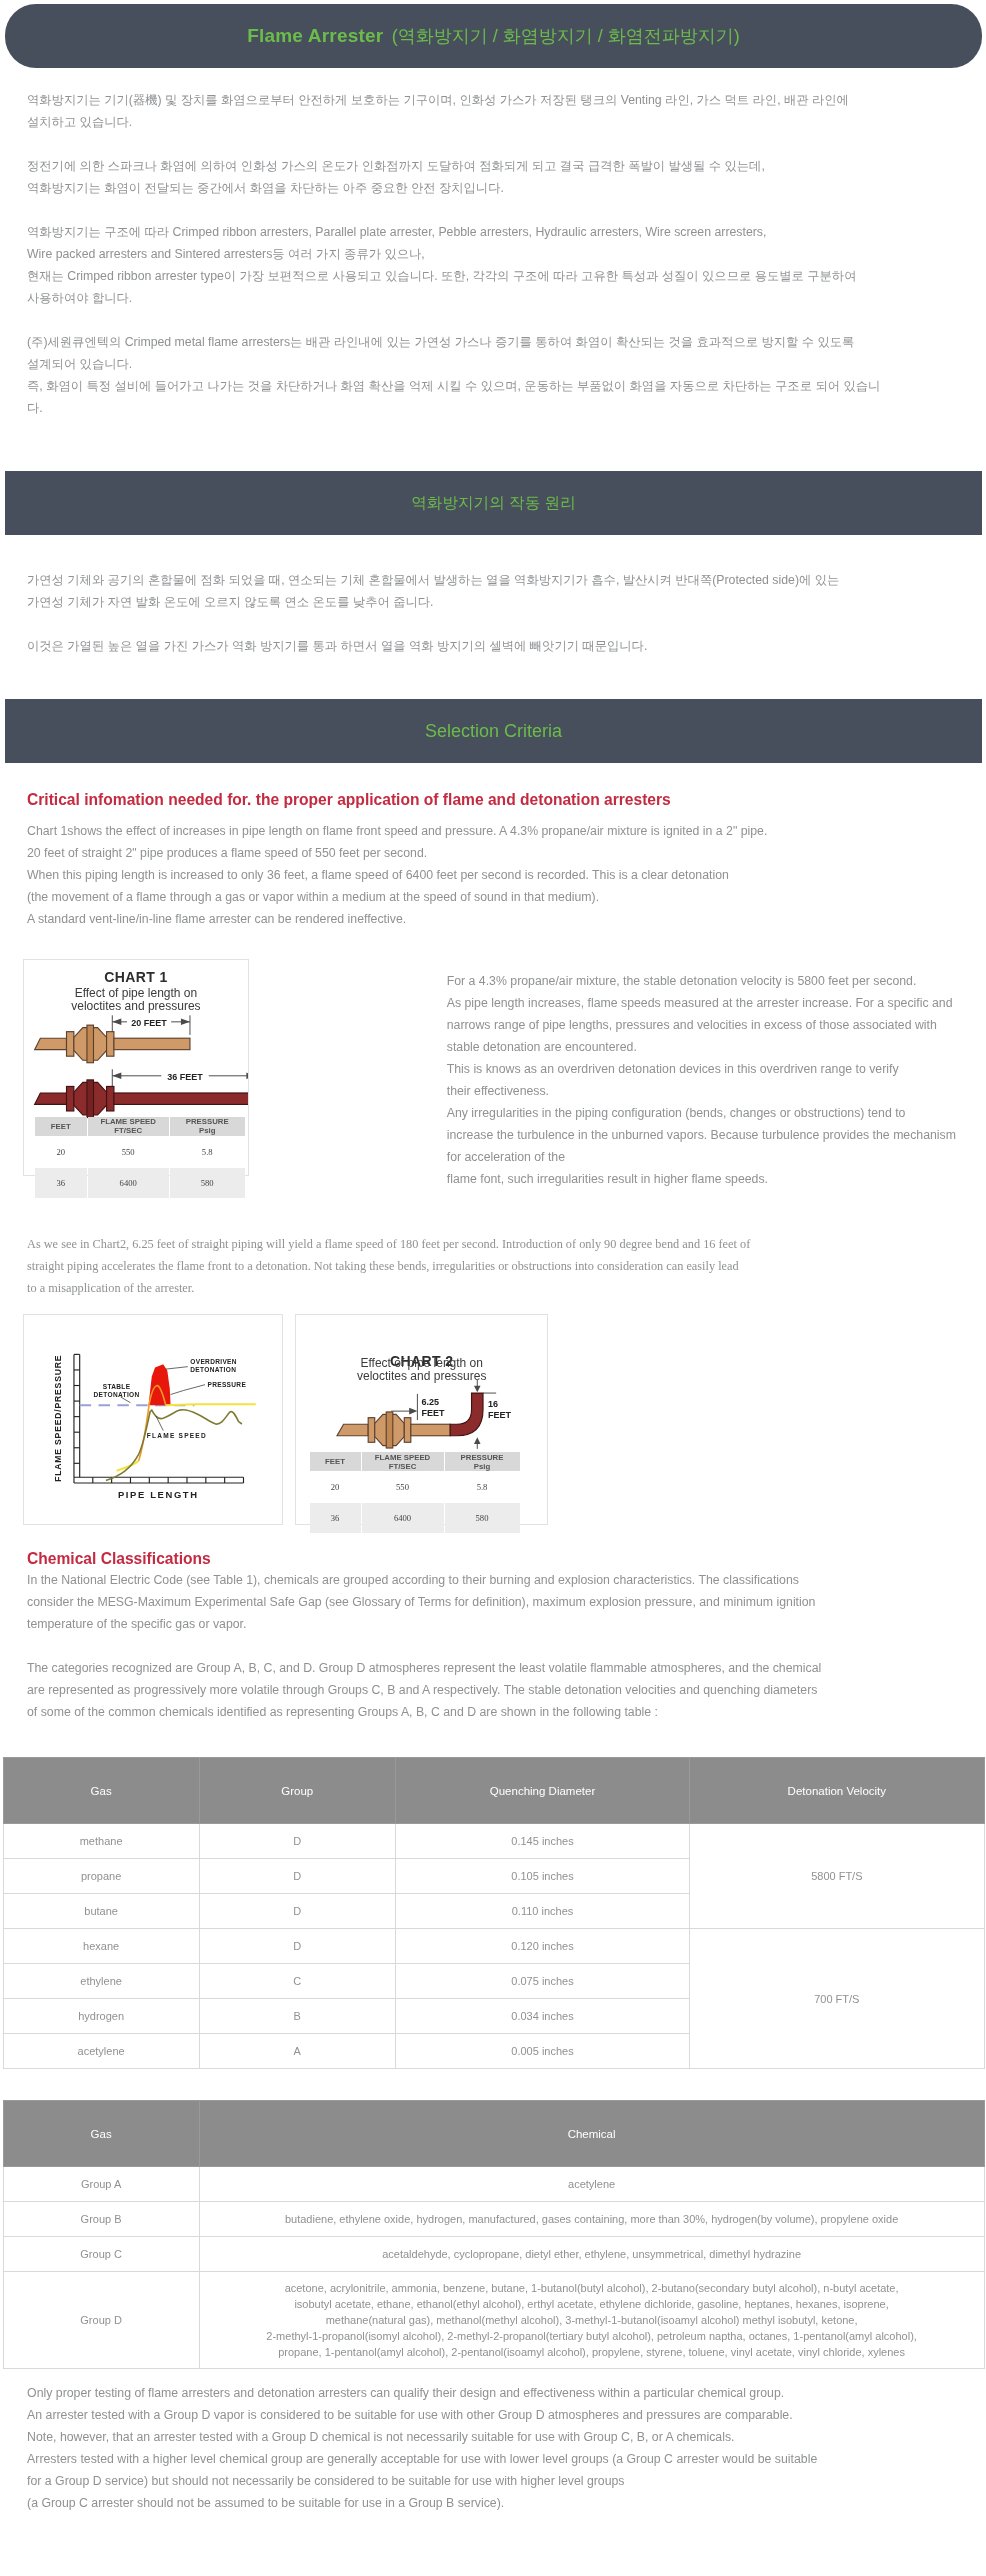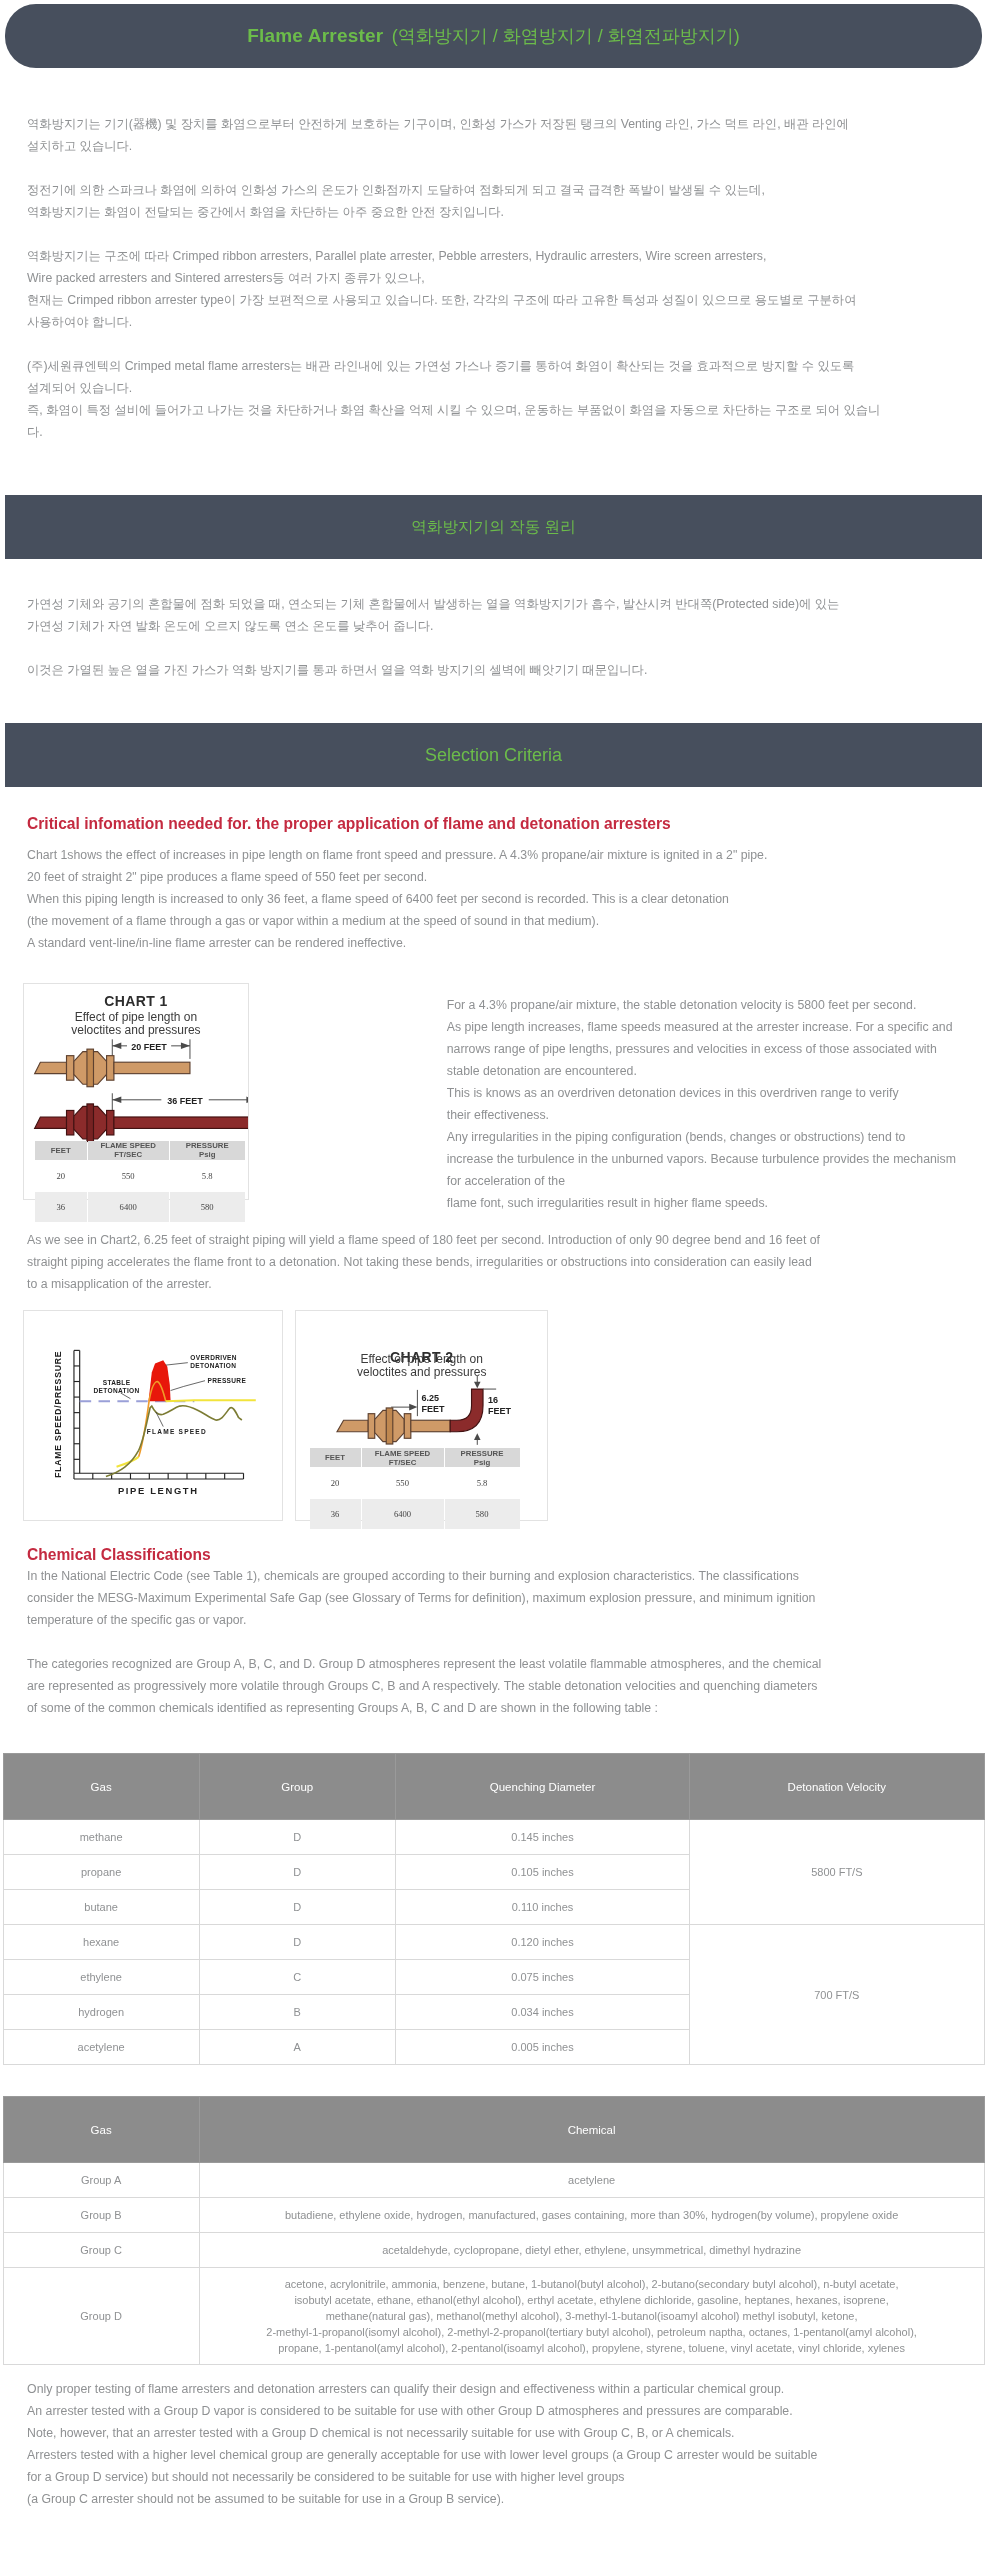--- a/index.html
+++ b/index.html
@@ -7,30 +7,30 @@
   .page{width:987px;min-height:2576px;background:#fff;overflow:hidden;}
   .banner{height:64px;margin:0 4.9px;background:#474f5d;display:flex;align-items:center;justify-content:center;text-align:center;}
   .banner-first{margin-top:4.1px;border-radius:31px;}
   .banner-principle{margin-top:52px;}
   .banner-selection{margin-top:42px;}
   .bt-en{color:#6cbc4a;font-size:19px;font-weight:bold;letter-spacing:0.2px;}
   .bt-ko{color:#6cbc4a;font-size:18px;font-weight:normal;margin-left:4.9px;}
   .bt-mid{color:#6cbc4a;font-size:15.6px;font-weight:normal;}
   .bt-sel{color:#6cbc4a;font-size:18px;font-weight:normal;}
   .content{padding:0 31px 0 27px;}
-  .intro{padding-top:45px;}
+  .intro{padding-top:21px;}
   .principle{padding-top:34px;}
   .selection{padding-top:27px;}
   .para{margin:0 0 22px 0;font-size:12.3px;line-height:22px;white-space:pre-line;color:#8f9193;}
   .red-heading{margin:0;font-size:15.6px;line-height:19.7px;font-weight:bold;color:#c42a40;}
   .red-heading-2{margin-top:24.6px;}
   .sel-intro{margin-top:9.8px;margin-bottom:0;}
   .fig-row1{display:flex;margin-top:29px;justify-content:space-between;}
   .fig-row2{display:flex;margin-top:14.7px;}
-  .note2{margin-top:15px;margin-bottom:0;}
+  .note2{margin-top:43px;margin-bottom:0;font-family:Liberation Serif, serif;}
   .fig{position:relative;border:0.8px solid #e2e2e2;background:#fff;box-sizing:content-box;flex:none;}
   .fig-chart1{width:224px;height:215px;margin-left:-4.1px;}
   .fig-graph{width:258px;height:209px;margin-left:-4.1px;}
   .fig-chart2{width:251px;height:209px;margin-left:12.3px;}
   figure{margin:0;}
   .abs{position:absolute;left:0;}
   .fig-title{width:100%;text-align:center;font-size:14px;font-weight:bold;color:#2d2d2d;letter-spacing:0.4px;}
   .fig-sub{width:100%;text-align:center;font-size:12px;line-height:13px;color:#3b3b3b;}
   .side-text{margin-left:34px;padding-top:11.5px;margin-bottom:0;}
   .mini-table{border-collapse:separate;border-spacing:1.6px;text-align:center;table-layout:fixed;}

